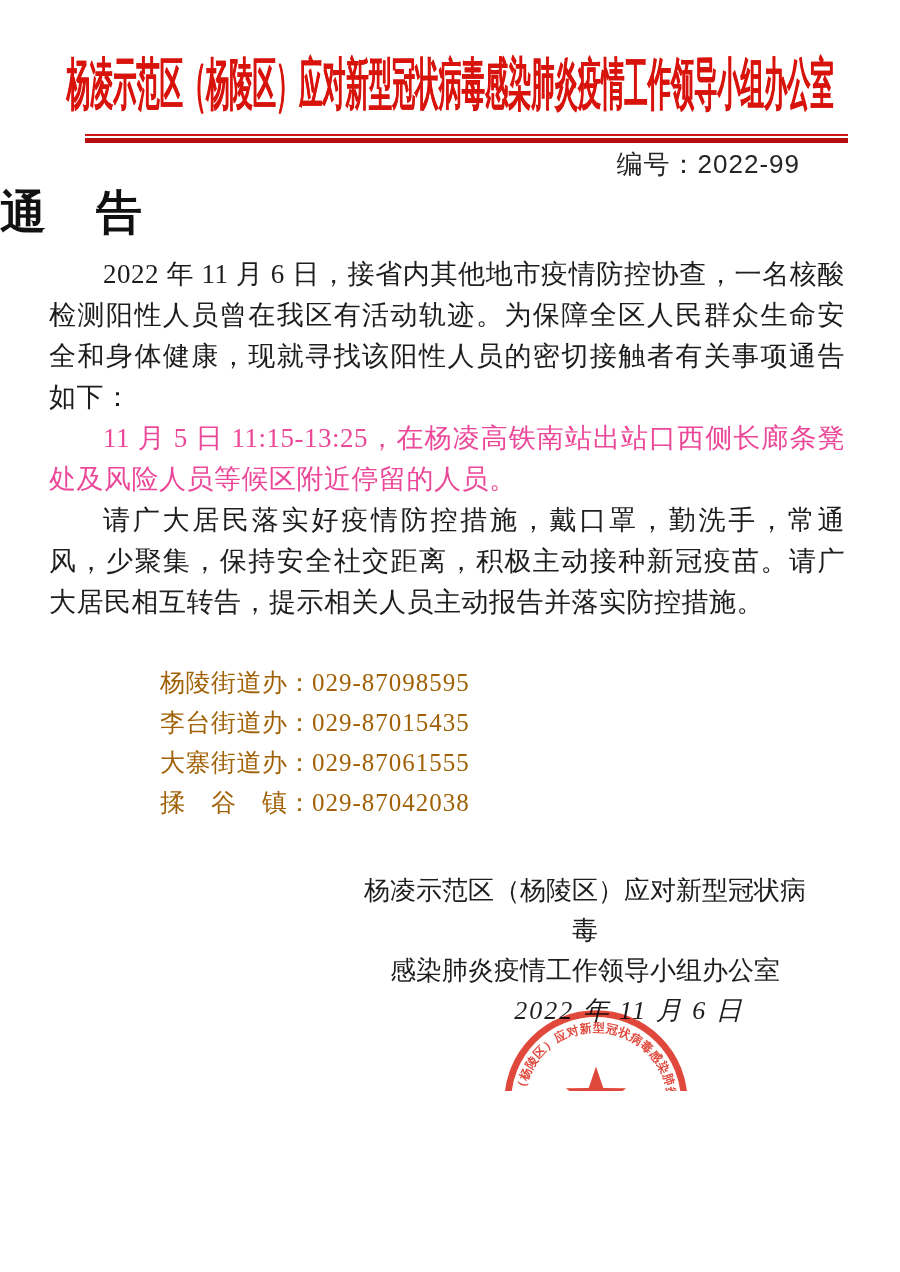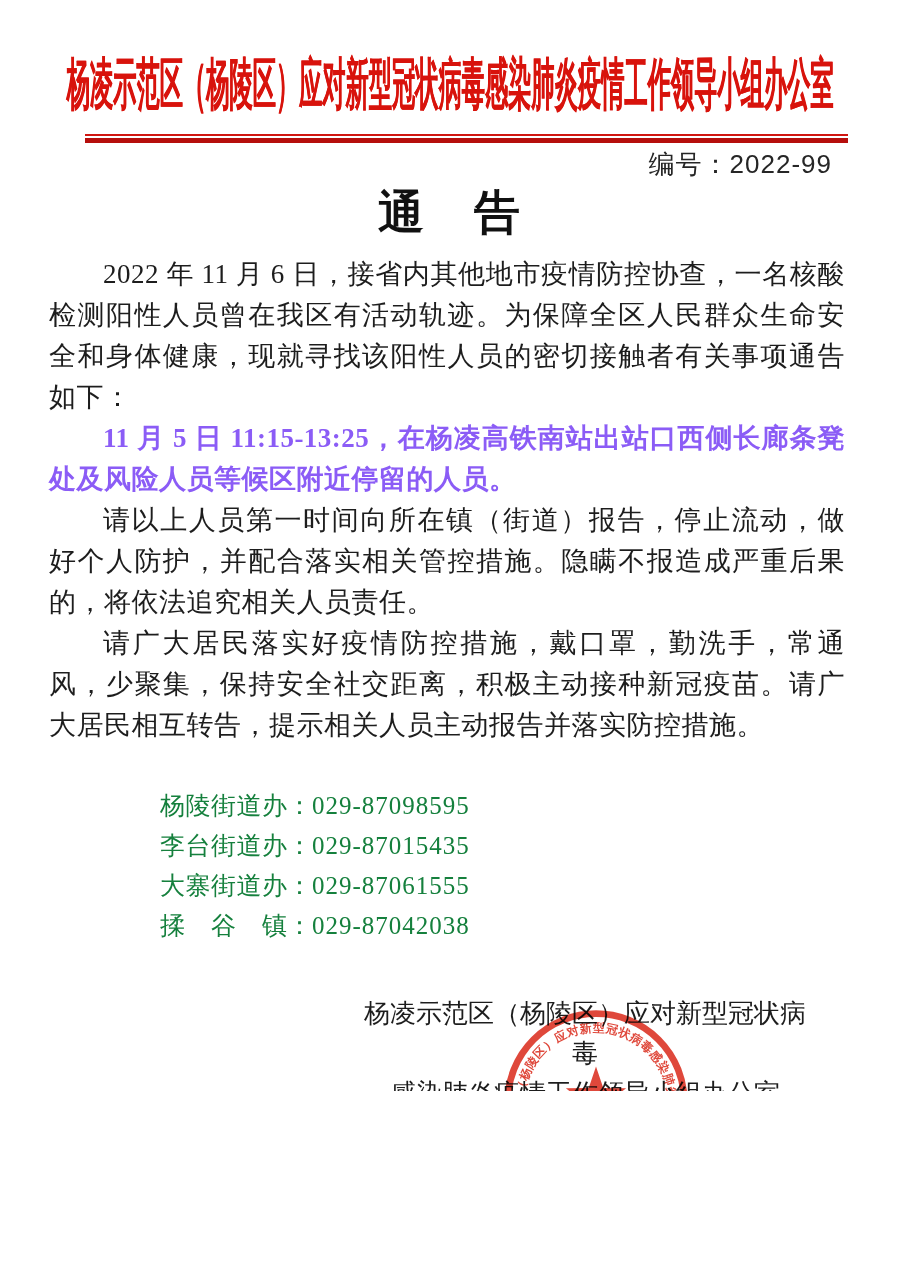--- a/index.html
+++ b/index.html
@@ -14,39 +14,39 @@
     position: absolute; left: 50%; top: 0; white-space: nowrap;
     font-size: 56px; line-height: 80px; font-weight: bold; color: #d8130c;
     transform: scaleX(0.415) translateX(-50%); transform-origin: left top;
     text-shadow: 1px 0 0 #d8130c;
   }
   .header-rule {
     margin: 8px 52px 0 85px; height: 9px;
     background: linear-gradient(to bottom, #d01511 0 2px, #ffffff 2px 4px, #b60e0c 4px 9px);
   }
   .doc-no {
-    margin-top: 5px; padding-right: 68px; text-align: right;
+    margin-top: 5px; padding-right: 100px; text-align: right;
     font-family: "Liberation Sans", "DejaVu Sans", sans-serif;
     font-size: 26px; line-height: 32px; color: #262626; letter-spacing: 1px;
   }
   
   .notice-title {
-    margin-top: 4px; text-align: center; font-size: 46px; font-weight: bold;
+    margin-top: 4px; font-size: 46px; font-weight: bold;
     line-height: 58px; color: #111; letter-spacing: 2px;
   }
   
   .body-text { margin-top: 12px; padding: 0 55px 0 49px; }
   .body-text p {
     margin: 0; font-size: 27px; line-height: 41px; text-align: justify;
     text-indent: 2em; letter-spacing: 0.5px; color: #1d1d1d;
   }
-  .body-text p.bold { font-weight: bold; color: #8b5cf6; }
+  .body-text p.bold { font-weight: normal; color: #ec4899; }
   
   .contacts { margin-top: 40px; padding-left: 160px; }
-  .contact-row { font-size: 25px; line-height: 40px; color: #15803d; }
+  .contact-row { font-size: 25px; line-height: 40px; color: #a16207; }
   .c-name {
     display: inline-block; width: 127px; text-align: justify; text-align-last: justify;
     vertical-align: bottom;
   }
   .c-colon { display: inline-block; }
   .c-phone { display: inline-block; letter-spacing: 1px; }
   
   .signature {
     margin-top: 48px; margin-left: 352px; width: 466px; text-align: center;
     font-size: 26px; line-height: 40px; color: #1d1d1d; position: relative; z-index: 1;
@@ -73,21 +73,20 @@
   </div>
   <div class="header-rule"></div>
 
   <div class="doc-no">编号：2022-99</div>
 
   <div class="notice-title">通　告</div>
 
   <div class="body-text">
     <p>2022 年 11 月 6 日，接省内其他地市疫情防控协查，一名核酸检测阳性人员曾在我区有活动轨迹。为保障全区人民群众生命安全和身体健康，现就寻找该阳性人员的密切接触者有关事项通告如下：</p>
     <p class="bold">11 月 5 日 11:15-13:25，在杨凌高铁南站出站口西侧长廊条凳处及风险人员等候区附近停留的人员。</p>
-    <p>请以上人员第一时间向所在镇（街道）报告，停止流动，做好个人防护，并配合落实相关管控措施。隐瞒不报造成严重后果的，将依法追究相关人员责任。</p>
     <p>请广大居民落实好疫情防控措施，戴口罩，勤洗手，常通风，少聚集，保持安全社交距离，积极主动接种新冠疫苗。请广大居民相互转告，提示相关人员主动报告并落实防控措施。</p>
   </div>
 
   <div class="contacts">
     <div class="contact-row">
       <span class="c-name">杨陵街道办</span><span class="c-colon">：</span><span class="c-phone">029-87098595</span>
     </div>
     <div class="contact-row">
       <span class="c-name">李台街道办</span><span class="c-colon">：</span><span class="c-phone">029-87015435</span>
     </div>

